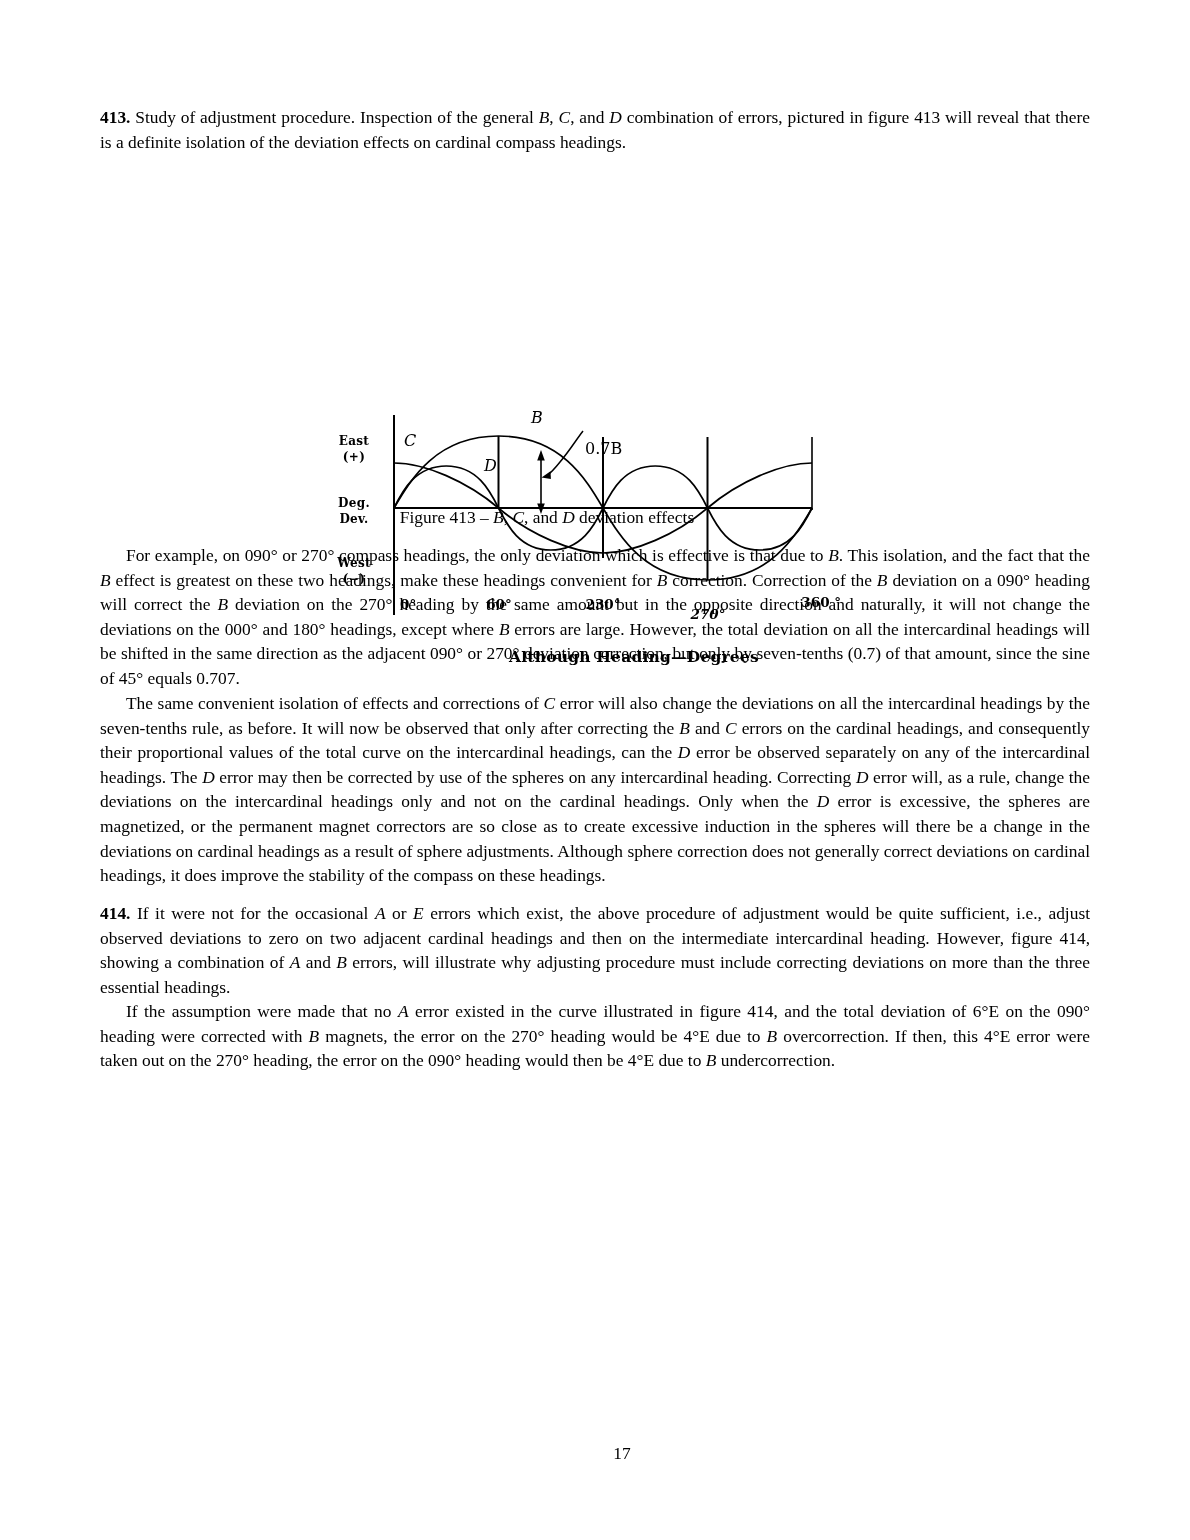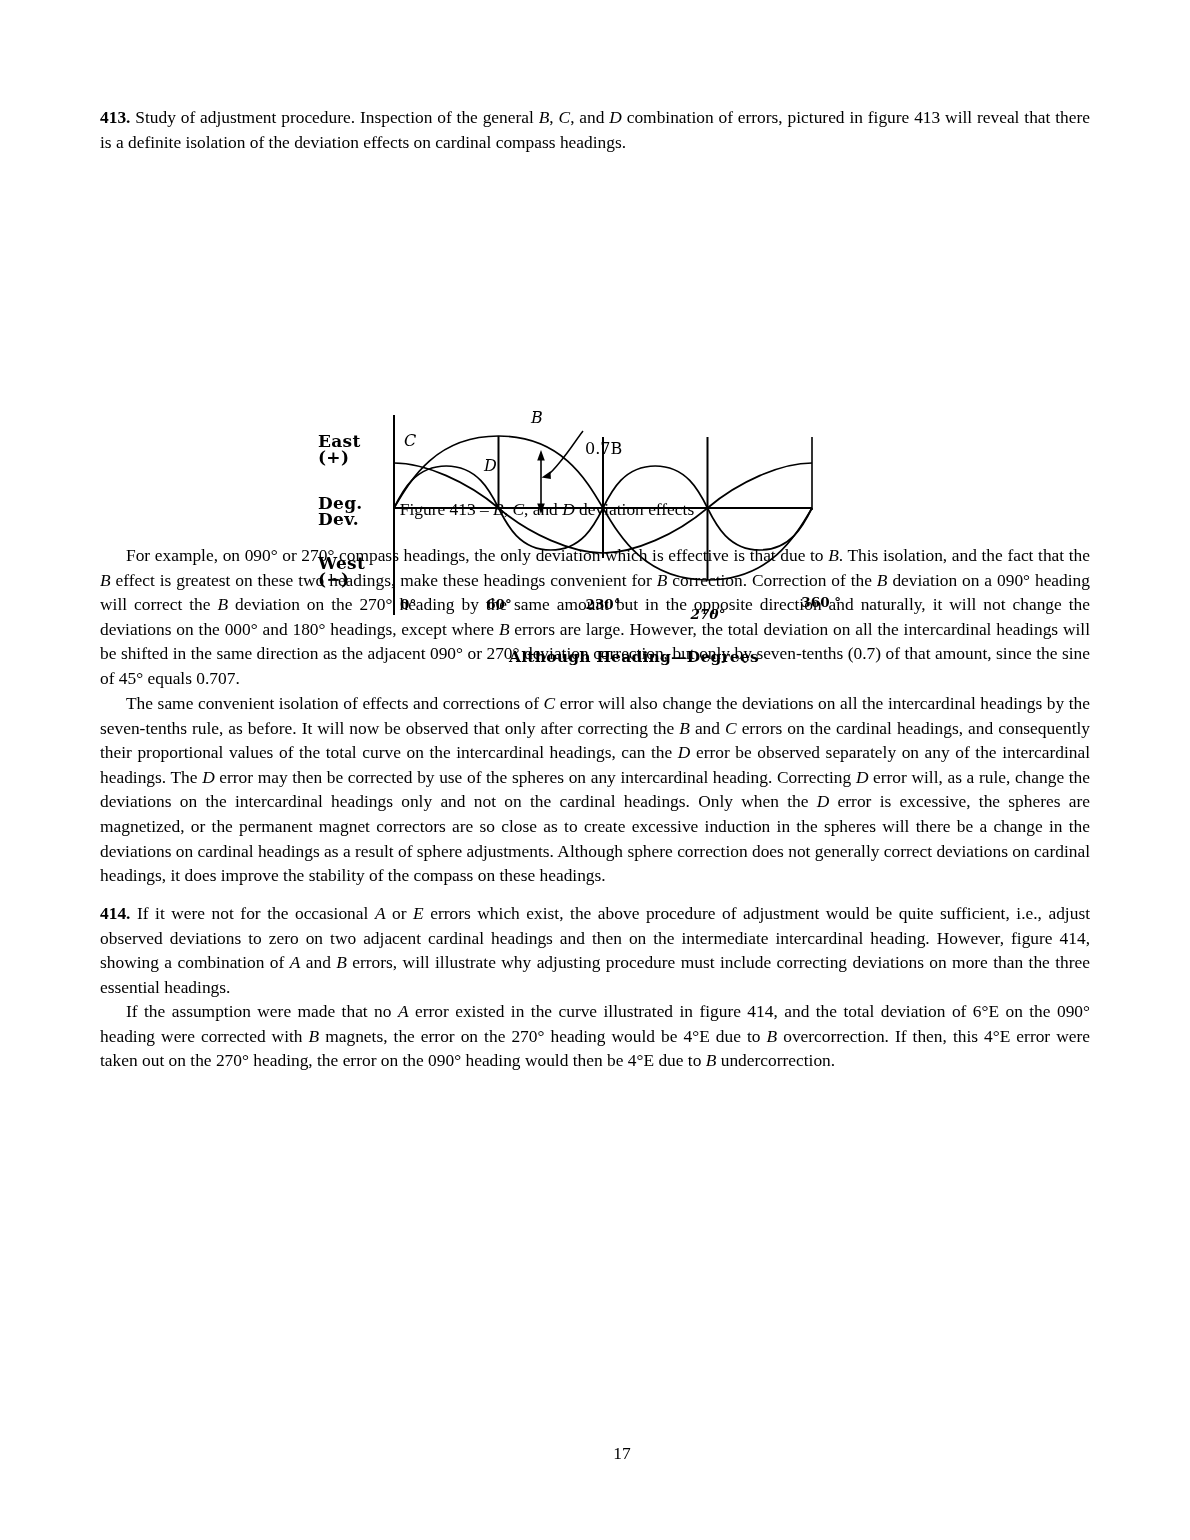--- a/index.html
+++ b/index.html
@@ -37,27 +37,29 @@
   
   .figure {
     position: absolute;
   }
   .fig-caption {
     position: absolute;
     width: 1094px;
     left: 0;
     text-align: center;
     font-size: 17.4px;
+    margin-top: 8px;
   }
   .axis-label {
     position: absolute;
     font-family: "DejaVu Serif", "Liberation Serif", serif;
     font-weight: bold;
-    font-size: 17px;
+    font-size: 12px;
     line-height: 16px;
+    text-align: center;
     letter-spacing: 0.3px;
   }
   .tick-label {
     position: absolute;
     font-family: "DejaVu Serif", "Liberation Serif", serif;
     font-size: 13.5px;
     font-weight: bold;
     text-align: center;
     white-space: nowrap;
   }

